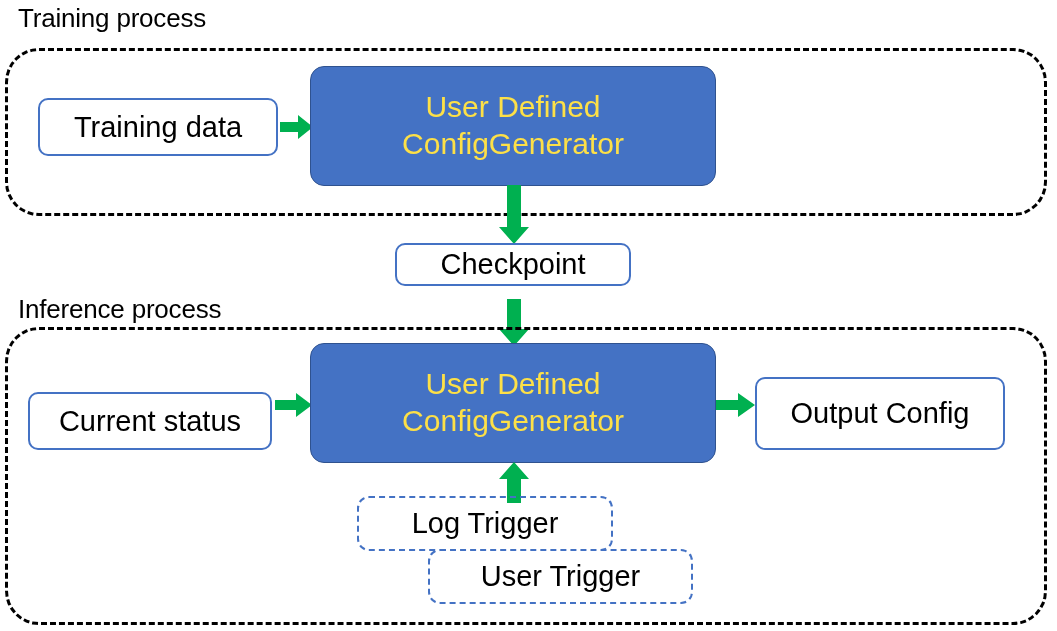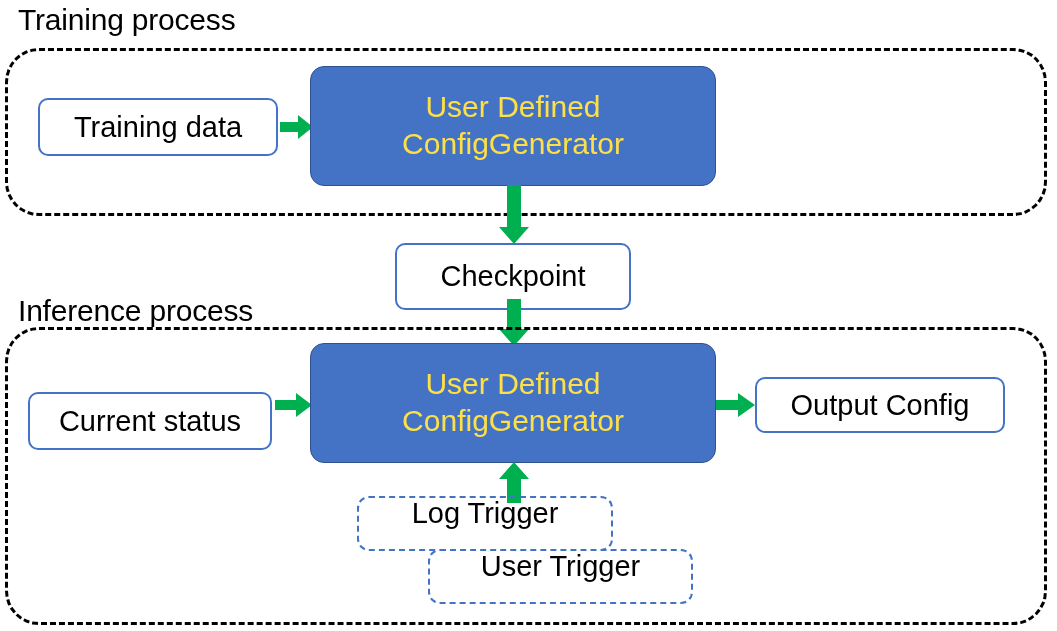--- a/index.html
+++ b/index.html
@@ -15,21 +15,21 @@
     width: 1057px;
     height: 631px;
     background: #ffffff;
     overflow: hidden;
   }
   .abs { position: absolute; }
 
   
   .section-title {
     color: #000000;
-    font-size: 30px;
+    font-size: 26px;
     line-height: 1;
     letter-spacing: -0.2px;
     white-space: nowrap;
     font-family: "Liberation Sans", sans-serif;
   }
 
   
   .group-box {
     border: 3px dashed #000000;
     border-radius: 34px;
@@ -53,21 +53,21 @@
     font-family: "Liberation Sans", sans-serif;
   }
 
   
   .node-dashed {
     box-sizing: border-box;
     border: 2.5px dashed #4472C4;
     border-radius: 12px;
     background: transparent;
     display: flex;
-    align-items: flex-start;
+    align-items: center;
     justify-content: center;
     color: #000000;
     font-size: 29px;
     line-height: 1.05;
     white-space: nowrap;
     font-family: "Liberation Sans", sans-serif;
   }
 
   
   .node-filled {
@@ -114,21 +114,21 @@
       <span>ConfigGenerator</span>
     </div>
   </div>
 
   <div class="abs" style="left:498px; top:185px;">
     <svg class="arrow-svg" width="32" height="60" viewBox="0 0 32 60" aria-hidden="true">
       <path d="M9,0 L23,0 L23,42 L31,42 L16,59 L1,42 L9,42 Z" fill="#00B050"></path>
     </svg>
   </div>
 
-  <div class="abs node-plain" style="left:395px; top:243px; width:236px; height:67px;">
+  <div class="abs node-plain" style="left:395px; top:243px; width:236px; height:43px;">
     <span>Checkpoint</span>
   </div>
 
   <div class="abs" style="left:498px; top:299px;">
     <svg class="arrow-svg" width="32" height="48" viewBox="0 0 32 48" aria-hidden="true">
       <path d="M9,0 L23,0 L23,30 L31,30 L16,47 L1,30 L9,30 Z" fill="#00B050"></path>
     </svg>
   </div>
 
   <div class="abs section-title" style="left:18px; top:282px;margin-top:14px;">Inference process</div>
@@ -151,21 +151,21 @@
       <span>ConfigGenerator</span>
     </div>
   </div>
 
   <div class="abs" style="left:716px; top:390px;">
     <svg class="arrow-svg" width="40" height="30" viewBox="0 0 40 30" aria-hidden="true">
       <path d="M0,10 L22,10 L22,3 L39,15 L22,27 L22,20 L0,20 Z" fill="#00B050"></path>
     </svg>
   </div>
 
-  <div class="abs node-plain" style="left:755px; top:377px; width:250px; height:56px;">
+  <div class="abs node-plain" style="left:755px; top:377px; width:250px; height:73px;">
     <span>Output Config</span>
   </div>
 
   <div class="abs" style="left:498px; top:462px;">
     <svg class="arrow-svg" width="32" height="42" viewBox="0 0 32 42" aria-hidden="true">
       <path d="M16,0 L31,17 L23,17 L23,41 L9,41 L9,17 L1,17 Z" fill="#00B050"></path>
     </svg>
   </div>
 
   <div class="abs node-dashed" style="left:357px; top:496px; width:256px; height:55px;">

